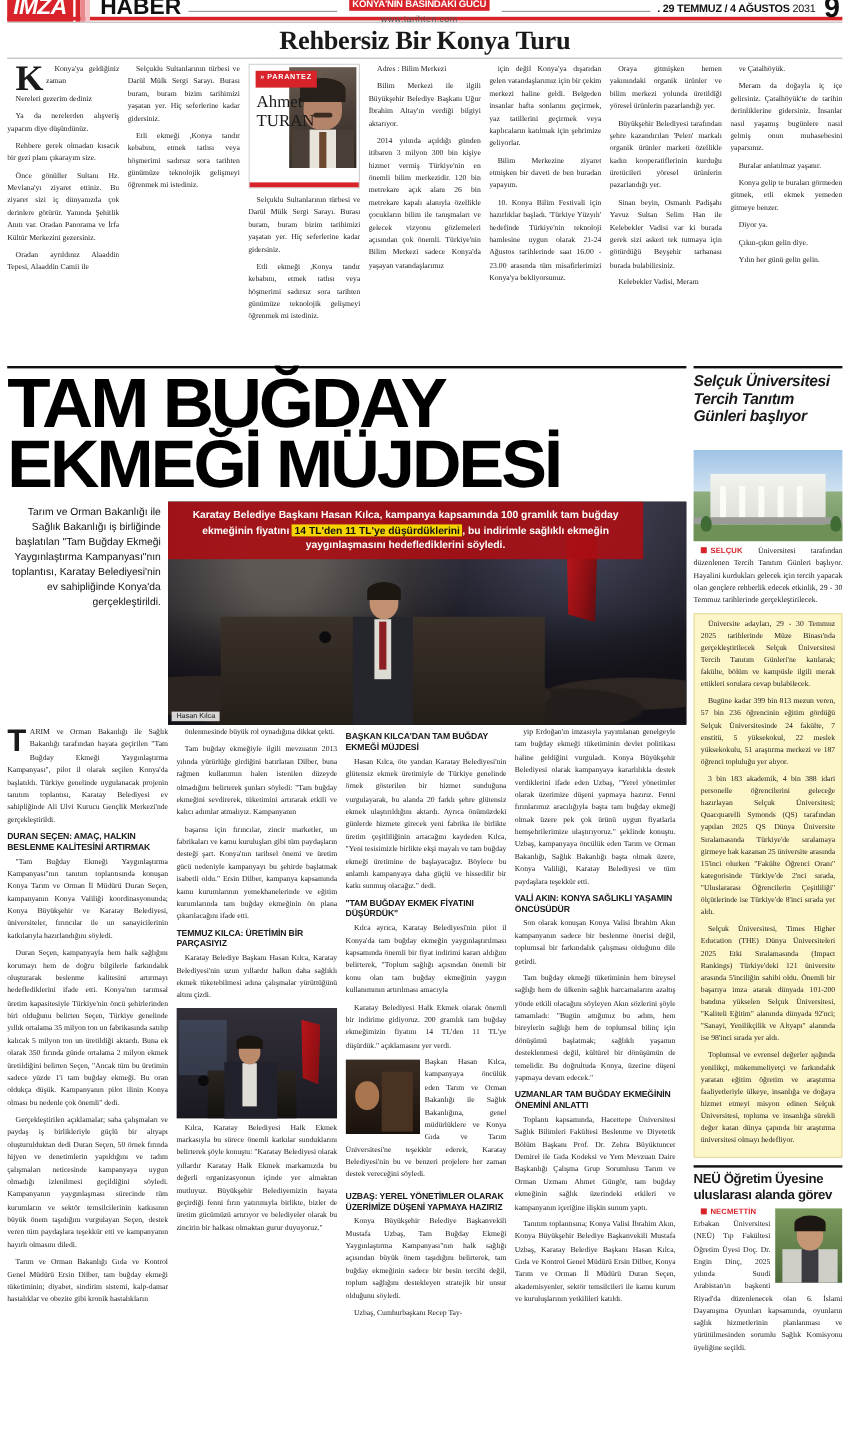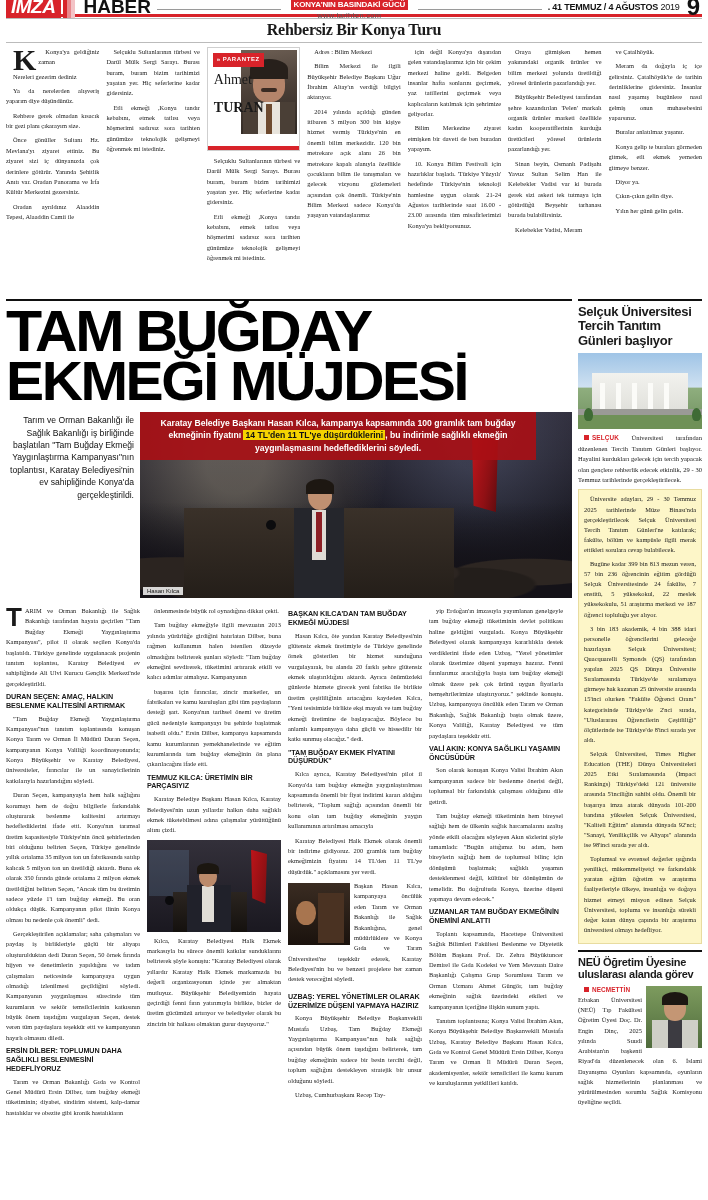--- a/index.html
+++ b/index.html
@@ -118,21 +118,21 @@
   }
 
   
   .topstory {
     padding: 3px 6px 0 6px;
   }
   .topstory-title {
     text-align: center;
     font-family: "Liberation Serif", serif;
     font-weight: bold;
-    font-size: 16px;
+    font-size: 22px;
     letter-spacing: -0.3px;
     line-height: 1.05;
     margin-bottom: 3px;
   }
   .topstory-rule { height:1px; background:#bbb; margin-bottom:4px; }
   .topcols {
     display: flex;
     gap: 7px;
     height: 248px;
     overflow: hidden;
@@ -182,21 +182,21 @@
   }
   .colmnist .tagbar .arrows { margin-right: 2px; }
   .colmnist .who {
     position: absolute;
     left: 6px; top: 24px;
     font-family: "Liberation Serif", serif;
     font-size: 14px;
     line-height: 1.12;
     z-index: 3;
   }
-  .colmnist .who .sur { font-weight: bold; display:block;margin-top:13px; }
+  .colmnist .who .sur { font-weight: normal; display:block; }
   .colmnist .photo {
     position: absolute;
     right: 2px; top: 2px;
     width: 56px; height: 84px;
     background: linear-gradient(170deg,#6d5f54 0%,#4c4038 45%,#2e2722 100%);
     overflow: hidden;
   }
   .colmnist .photo .face {
     position:absolute; left:12px; top:16px; width:32px; height:36px;
     border-radius: 48% 48% 42% 42%;
@@ -343,21 +343,22 @@
   }
 
   
   .rail-rule { height: 2px; background:#111; margin-bottom: 4px; }
   .rail-title {
     font-family: "Liberation Sans", sans-serif;
     font-weight: bold;
     font-size: 13px;
     line-height: 1.12;
     letter-spacing: -0.3px;
-    margin-bottom: 5px;
+    margin-bottom: 20px;
+    font-style: italic;
   }
   .rail-photo {
     width: 100%; height: 76px;
     margin-bottom: 4px;
     position: relative;
     overflow: hidden;
     background: linear-gradient(180deg,#9fc4e6 0%,#cfe1f1 45%,#8fae7e 46%,#6e8f5e 100%);
   }
   .rail-photo .bld {
     position:absolute; left:14px; top:20px; width:96px; height:48px;
@@ -509,22 +510,22 @@
       <i></i>
     </div>
   <div class="section-word">HABER</div>
   <div class="mast-rule"></div>
   <div class="mast-brand">
     <div class="slogan">KONYA'NIN BASINDAKİ GÜCÜ</div>
     <div class="web">www.tarihten.com</div>
   </div>
   <div class="mast-rule"></div>
   <div class="mast-date">
-    <span>. 41 TEMMUZ / 4 AĞUSTOS</span>
-    <span class="year">2019</span>
+    <span>. 29 TEMMUZ / 4 AĞUSTOS</span>
+    <span class="year">2031</span>
   </div>
   <div class="mast-page">9</div>
 </div>
 <div class="mast-underline"></div>
 <div class="mast-underline2"></div>
 
 <div class="topstory">
   <div class="topstory-title">Rehbersiz Bir Konya Turu</div>
   <div class="topstory-rule"></div>
   <div class="topcols">
@@ -667,21 +668,20 @@
 </div>
 
 <div class="mainbody">
 
   <div class="mcol">
     <p class="dropcap-p2"><span class="dc2">T</span><span>ARIM ve Orman Bakanlığı ile Sağlık Bakanlığı tarafından hayata geçirilen "Tam Buğday Ekmeği Yaygınlaştırma Kampanyası", pilot il olarak seçilen Konya'da başlatıldı. Türkiye genelinde uygulanacak projenin tanıtım toplantısı, Karatay Belediyesi ev sahipliğinde Ali Ulvi Kurucu Gençlik Merkezi'nde gerçekleştirildi.</span></p>
     <div class="subhead">DURAN SEÇEN: AMAÇ, HALKIN BESLENME KALİTESİNİ ARTIRMAK</div>
     <p>"Tam Buğday Ekmeği Yaygınlaştırma Kampanyası"nın tanıtım toplantısında konuşan Konya Tarım ve Orman İl Müdürü Duran Seçen, kampanyanın Konya Valiliği koordinasyonunda; Konya Büyükşehir ve Karatay Belediyesi, üniversiteler, fırıncılar ile un sanayicilerinin katkılarıyla hazırlandığını söyledi.</p>
     <p>Duran Seçen, kampanyayla hem halk sağlığını korumayı hem de doğru bilgilerle farkındalık oluşturarak beslenme kalitesini artırmayı hedeflediklerini ifade etti. Konya'nın tarımsal üretim kapasitesiyle Türkiye'nin öncü şehirlerinden biri olduğunu belirten Seçen, Türkiye genelinde yıllık ortalama 35 milyon ton un fabrikasında satılıp kalıcak 5 milyon ton un üretildiği aktardı. Buna ek olarak 350 fırında günde ortalama 2 milyon ekmek üretildiğini belirten Seçen, "Ancak tüm bu üretimin sadece yüzde 1'i tam buğday ekmeği. Bu oran oldukça düşük. Kampanyanın pilot ilinin Konya olması bu nedenle çok önemli" dedi.</p>
     <p>Gerçekleştirilen açıklamalar; saha çalışmaları ve paydaş iş birlikleriyle güçlü bir altyapı oluşturulduktan dedi Duran Seçen, 50 örnek fırında hijyen ve denetimlerin yapıldığını ve tadım çalışmaları neticesinde kampanyaya uygun olmadığı izlenilmesi geçildiğini söyledi. Kampanyanın yaygınlaşması sürecinde tüm kurumların ve sektör temsilcilerinin katkısının büyük önem taşıdığını vurgulayan Seçen, destek veren tüm paydaşlara teşekkür etti ve kampanyanın hayırlı olmasını diledi.</p>
-    <div class="subhead">ERSİN DİLBER: TOPLUMUN DAHA SAĞLIKLI BESLENMESİNİ HEDEFLİYORUZ</div>
     <p>Tarım ve Orman Bakanlığı Gıda ve Kontrol Genel Müdürü Ersin Dilber, tam buğday ekmeği tüketiminin; diyabet, sindirim sistemi, kalp-damar hastalıklar ve obezite gibi kronik hastalıkların</p>
   </div>
 
   <div class="mcol">
     <p>önlenmesinde büyük rol oynadığına dikkat çekti.</p>
     <p>Tam buğday ekmeğiyle ilgili mevzuatın 2013 yılında yürürlüğe girdiğini hatırlatan Dilber, buna rağmen kullanımın halen istenilen düzeyde olmadığını belirterek şunları söyledi: "Tam buğday ekmeğini sevdirerek, tüketimini artırarak etkili ve kalıcı adımlar atmalıyız. Kampanyanın</p>
     <p>başarısı için fırıncılar, zincir marketler, un fabrikaları ve kamu kuruluşları gibi tüm paydaşların desteği şart. Konya'nın tarihsel önemi ve üretim gücü nedeniyle kampanyayı bu şehirde başlatmak isabetli oldu." Ersin Dilber, kampanya kapsamında kamu kurumlarının yemekhanelerinde ve eğitim kurumlarında tam buğday ekmeğinin ön plana çıkarılacağını ifade etti.</p>
     <div class="subhead">TEMMUZ KILCA: ÜRETİMİN BİR PARÇASIYIZ</div>
     <p>Karatay Belediye Başkanı Hasan Kılca, Karatay Belediyesi'nin uzun yıllardır halkın daha sağlıklı ekmek tüketebilmesi adına çalışmalar yürüttüğünü altını çizdi.</p>
     <div class="inline-photo">

